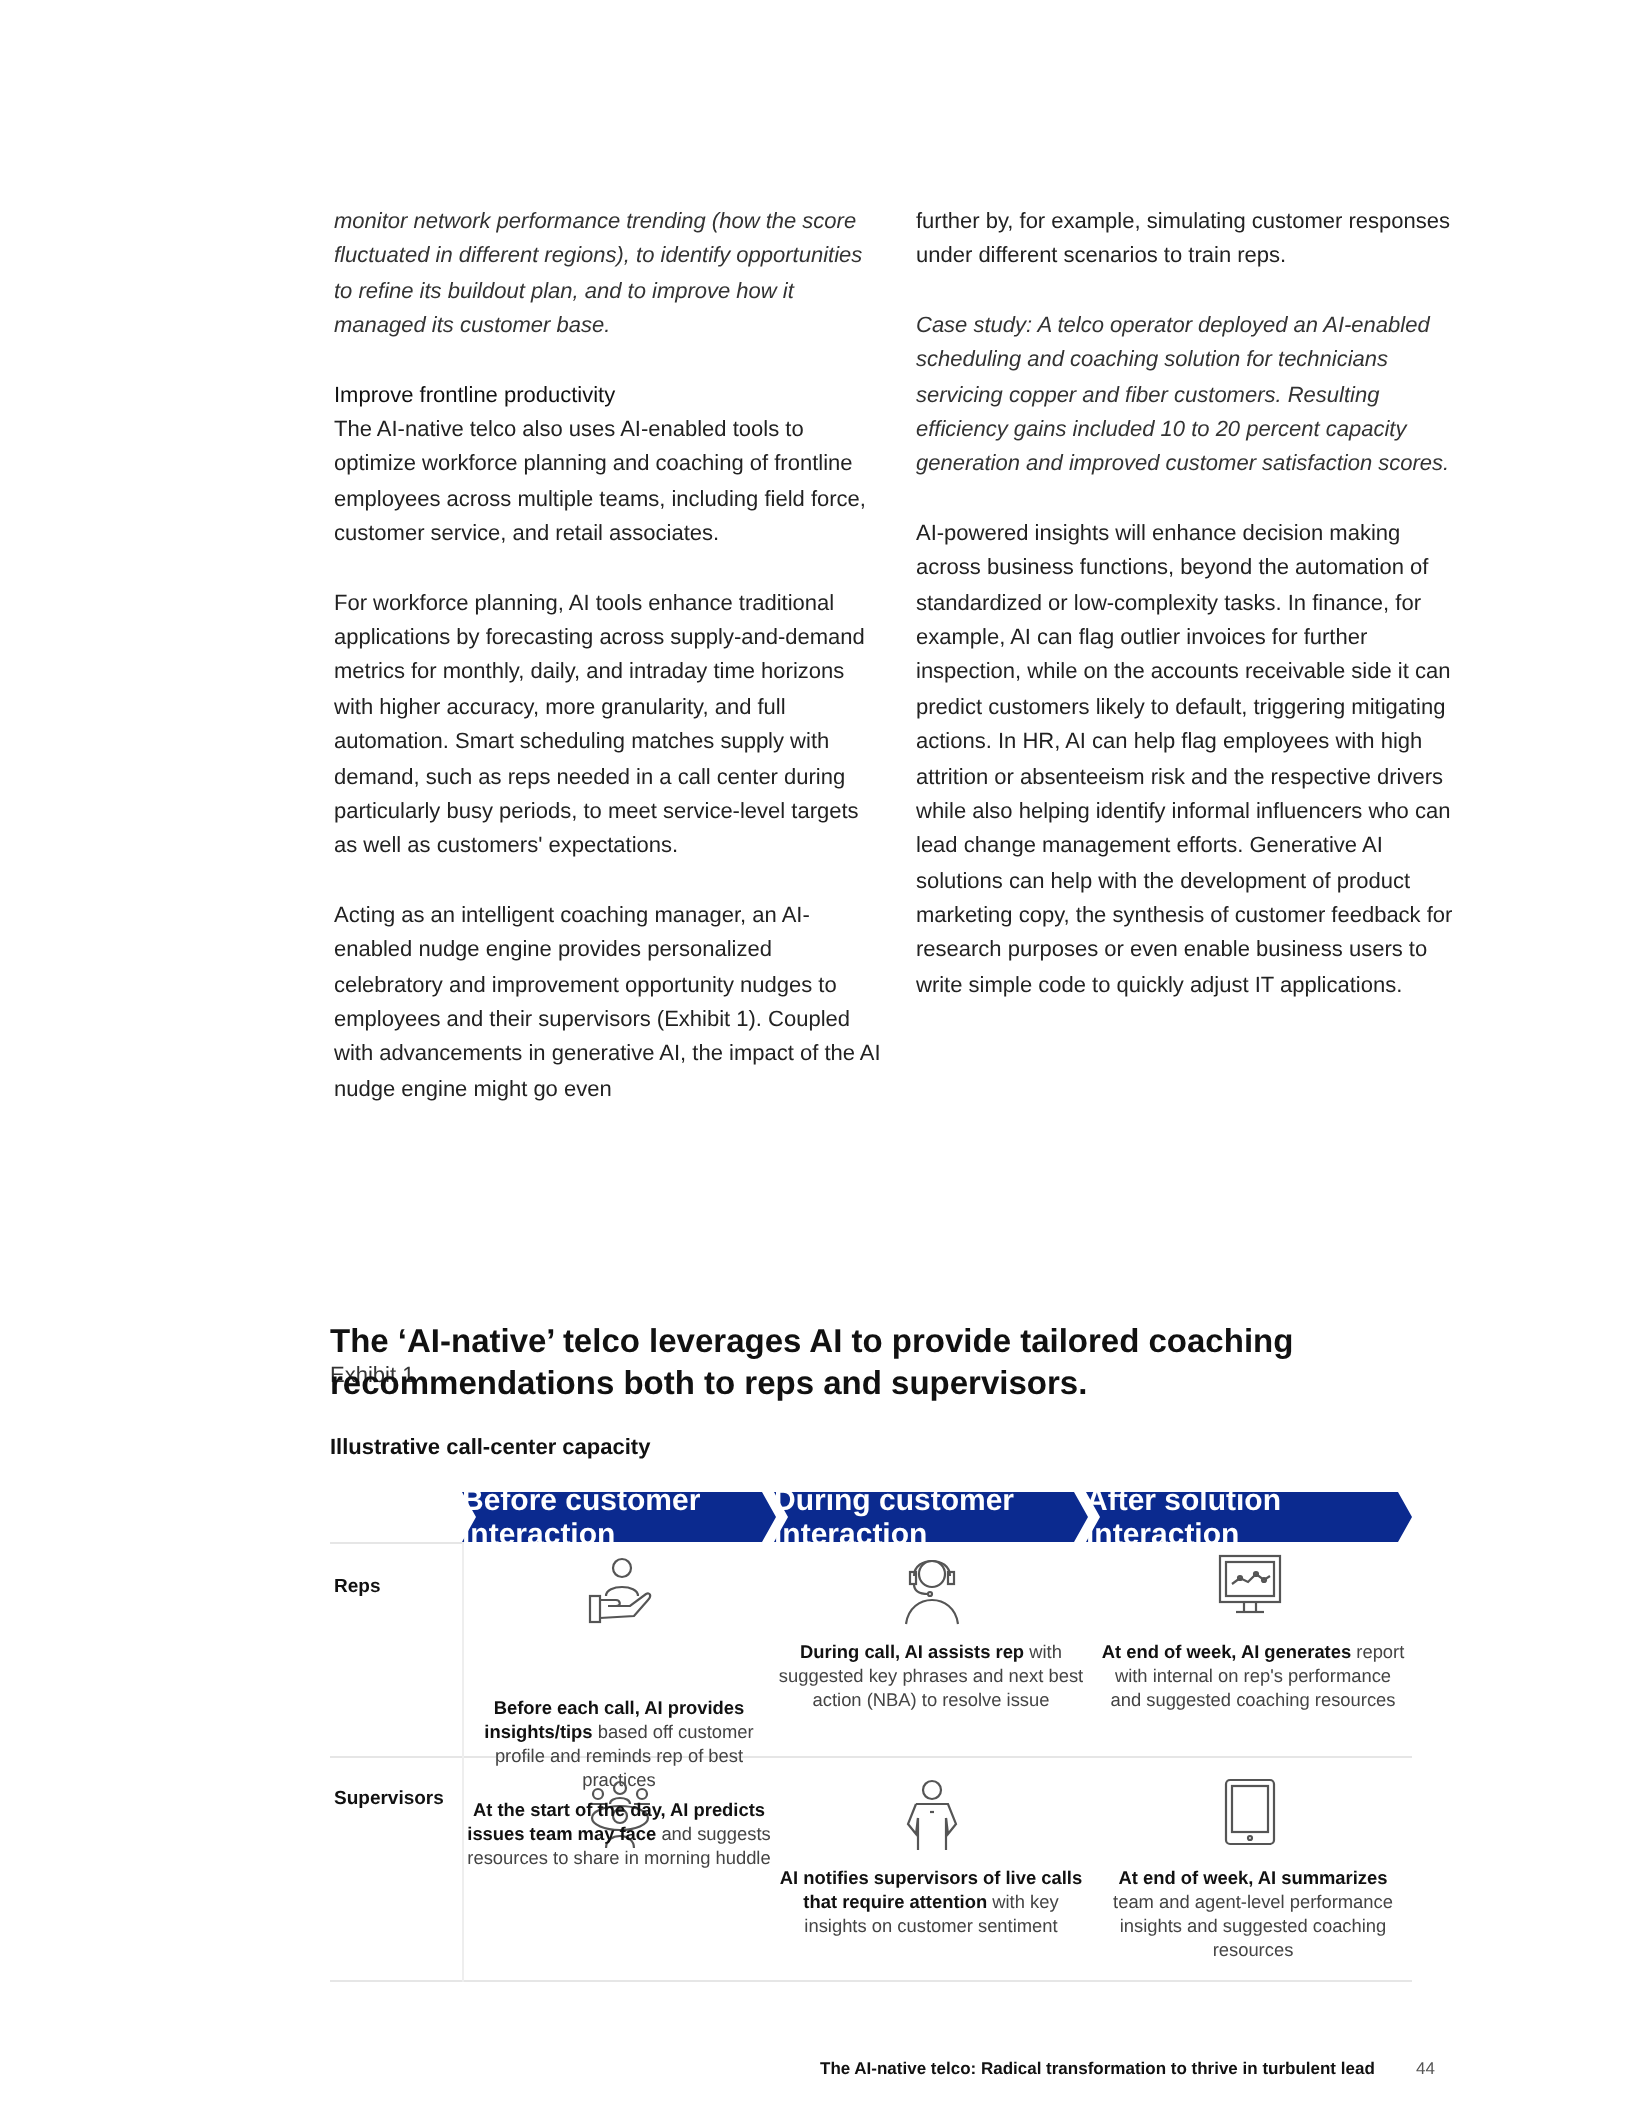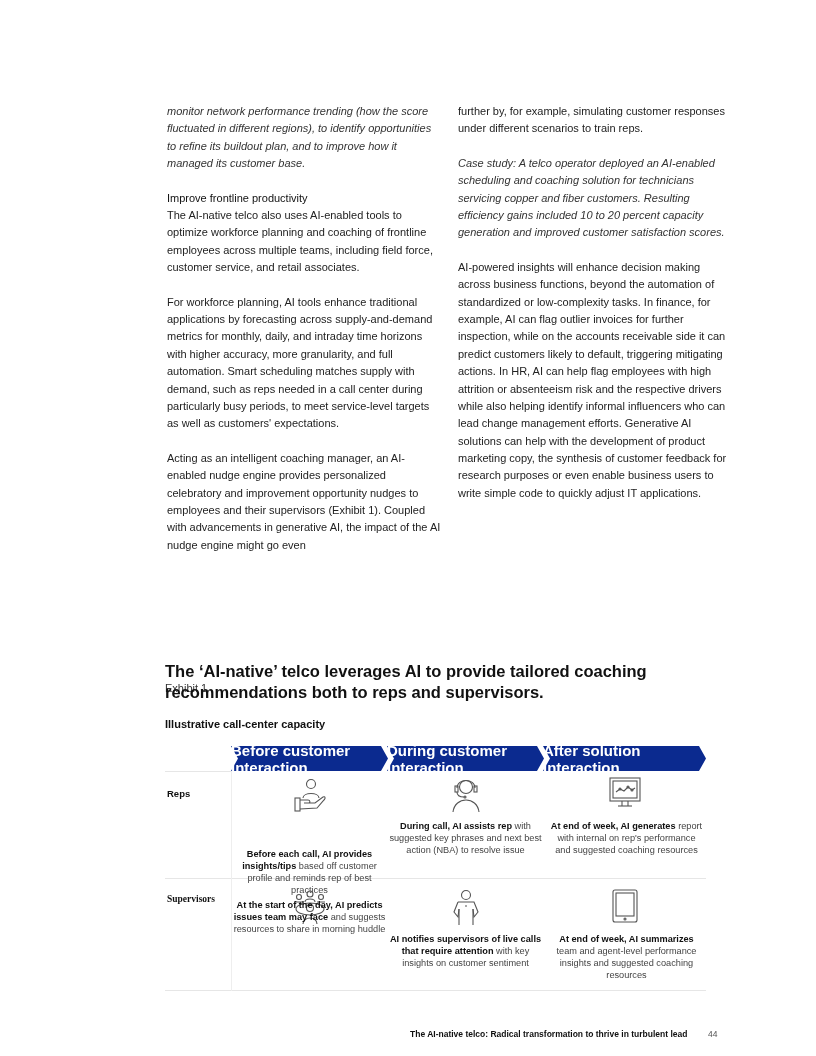--- a/index.html
+++ b/index.html
@@ -84,21 +84,21 @@
     <span>After solution interaction</span>
   </div>
 </div>
 
 <div class="grid-line" style="left:165px;top:771px;width:66px;"></div>
 <div class="grid-line" style="left:165px;top:878px;width:541px;"></div>
 <div class="grid-line" style="left:165px;top:990px;width:541px;"></div>
 <div class="v-line" style="left:231px;top:771px;height:220px;"></div>
 
 <div class="row-label" style="top:788px;">Reps</div>
-<div class="row-label" style="top:894px;font-family:Liberation Serif, serif;">Supervisors</div>
+<div class="row-label" style="top:894px;">Supervisors</div>
 
 <svg class="icon" style="left:293px;top:778px;" width="34" height="36" viewBox="0 0 34 36">
   <g fill="none" stroke="#555" stroke-width="1.1">
     <circle cx="18" cy="6" r="4.5"></circle>
     <path d="M10 20 C10 14 26 14 26 20"></path>
     <rect x="2" y="20" width="5" height="13"></rect>
     <path d="M7 22 L15 22 C17 22 18 25 15 25 L11 25 M15 25 L22 25 L30 19 C32 18 33 20 31 22 L24 30 L7 31"></path>
   </g>
 </svg>
 <svg class="icon" style="left:451px;top:777px;" width="30" height="38" viewBox="0 0 30 38">

